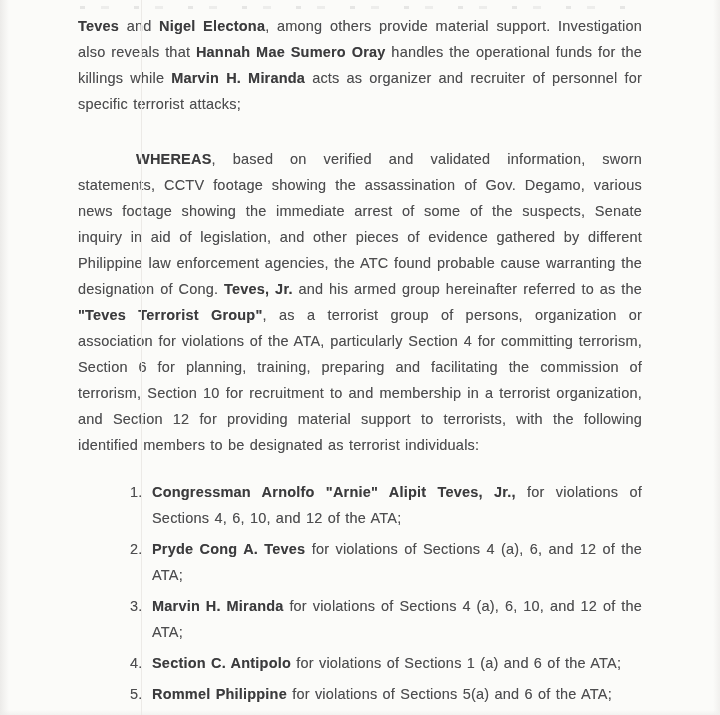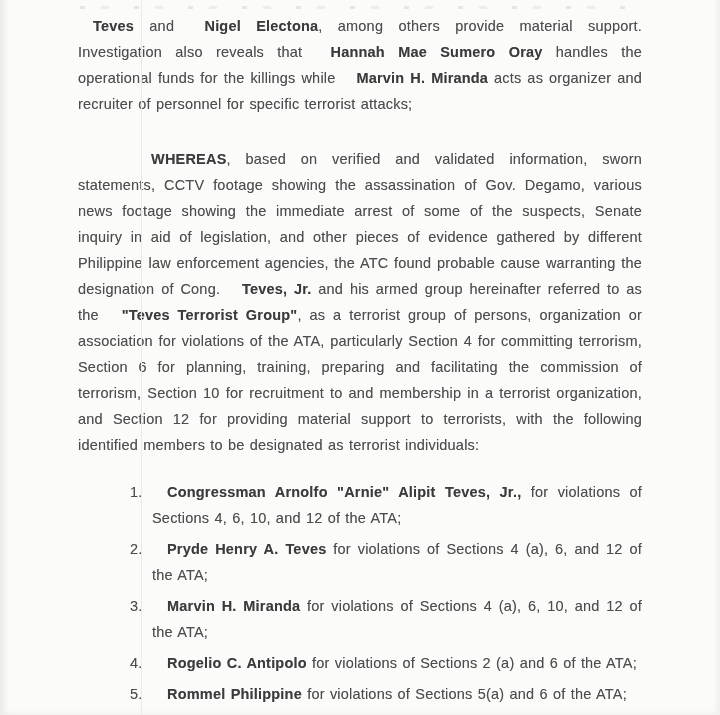--- a/index.html
+++ b/index.html
@@ -30,21 +30,21 @@
   .para{
     margin:0;
     font-size:14.5px;
     line-height:26px;
     text-align:justify;
     letter-spacing:.2px;
     word-spacing:1px;
     text-shadow:0 0 .5px rgba(90,90,92,.45);
   }
   .para.indent{ text-indent:58px; margin-top:29px; }
-  .b{ font-weight:700; color:var(--ink-bold,#3b3b3d);margin-left:15px; }
+  .b{ font-weight:700; color:var(--ink-bold,#3b3b3d); }
   ol.member-list{
     list-style:none;
     margin:21px 0 0 0;
     padding:0 0 0 52px;
   }
   ol.member-list li{
     display:flex;
     margin:0 0 5px 0;
   }
   .num{
@@ -71,29 +71,29 @@
     <div class="top-remnant"></div>
     <p class="para"><span class="b">Teves</span><span> and </span><span class="b">Nigel Electona</span><span>, among others provide material support. Investigation also reveals that </span><span class="b">Hannah Mae Sumero Oray</span><span> handles the operational funds for the killings while </span><span class="b">Marvin H. Miranda</span><span> acts as organizer and recruiter of personnel for specific terrorist attacks;</span></p>
     <p class="para indent"><span class="b">WHEREAS</span><span>, based on verified and validated information, sworn statements, CCTV footage showing the assassination of Gov. Degamo, various news footage showing the immediate arrest of some of the suspects, Senate inquiry in aid of legislation, and other pieces of evidence gathered by different Philippine law enforcement agencies, the ATC found probable cause warranting the designation of Cong. </span><span class="b">Teves, Jr.</span><span> and his armed group hereinafter referred to as the </span><span class="b">"Teves Terrorist Group"</span><span>, as a terrorist group of persons, organization or association for violations of the ATA, particularly Section 4 for committing terrorism, Section 6 for planning, training, preparing and facilitating the commission of terrorism, Section 10 for recruitment to and membership in a terrorist organization, and Section 12 for providing material support to terrorists, with the following identified members to be designated as terrorist individuals:</span></p>
     <ol class="member-list">
         <li>
           <span class="num">1.</span>
           <span class="li-text"><span class="b">Congressman Arnolfo "Arnie" Alipit Teves, Jr.,</span><span> for violations of Sections 4, 6, 10, and 12 of the ATA;</span></span>
         </li>
         <li>
           <span class="num">2.</span>
-          <span class="li-text"><span class="b">Pryde Henry A. Teves</span><span> for violations of Sections 4 (a), 6, and 12 of the ATA;</span></span>
+          <span class="li-text"><span class="b">Pryde Cong A. Teves</span><span> for violations of Sections 4 (a), 6, and 12 of the ATA;</span></span>
         </li>
         <li>
           <span class="num">3.</span>
           <span class="li-text"><span class="b">Marvin H. Miranda</span><span> for violations of Sections 4 (a), 6, 10, and 12 of the ATA;</span></span>
         </li>
         <li>
           <span class="num">4.</span>
-          <span class="li-text"><span class="b">Rogelio C. Antipolo</span><span> for violations of Sections 2 (a) and 6 of the ATA;</span></span>
+          <span class="li-text"><span class="b">Section C. Antipolo</span><span> for violations of Sections 1 (a) and 6 of the ATA;</span></span>
         </li>
         <li>
           <span class="num">5.</span>
           <span class="li-text"><span class="b">Rommel Philippine</span><span> for violations of Sections 5(a) and 6 of the ATA;</span></span>
         </li>
       </ol>
   </div>
 </div>
 
 </body></html>

